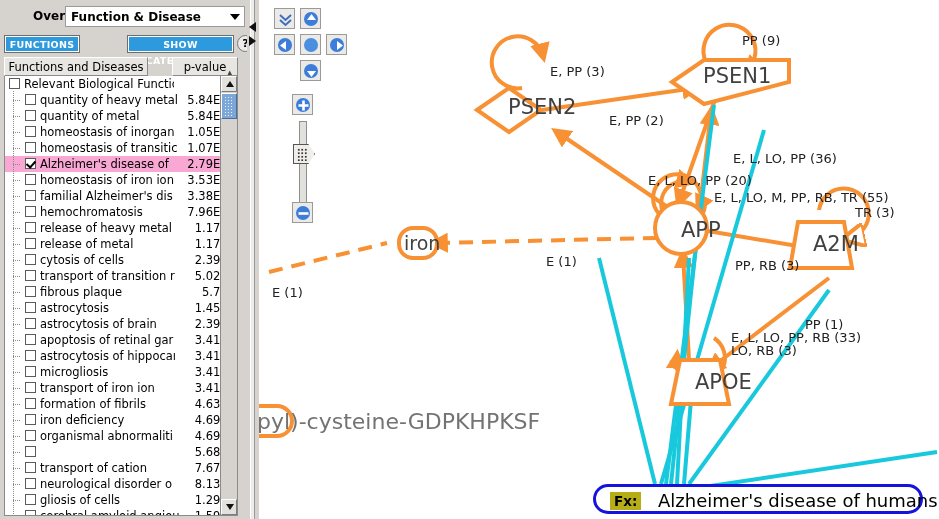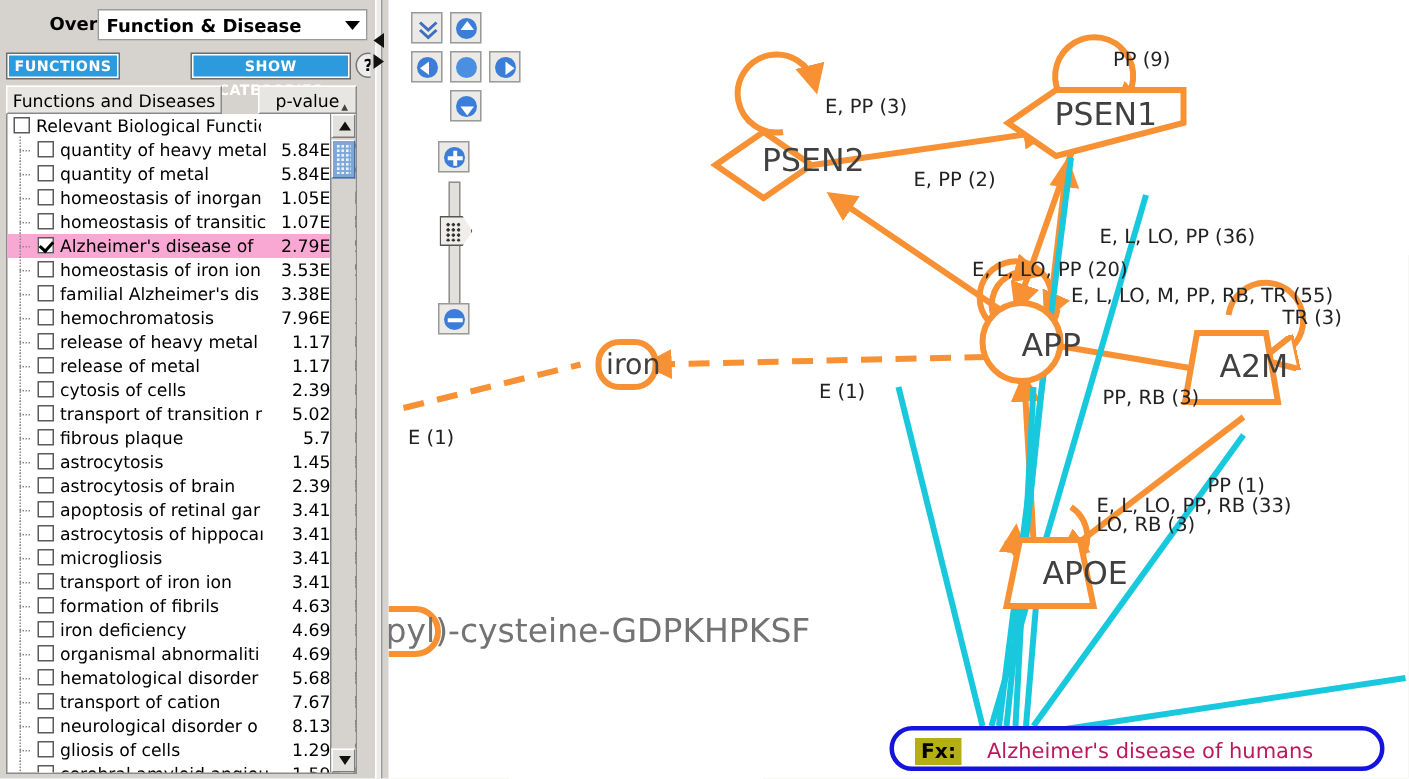--- a/index.html
+++ b/index.html
@@ -184,21 +184,21 @@
   
   #fx-node{
     position:absolute;left:334px;top:484px;width:330px;height:30px;
     border:3px solid #1414dc;border-radius:15px;background:#ffffff;box-sizing:border-box;
   }
   #fx-badge{
     position:absolute;left:14px;top:5px;height:18px;background:#b5ae17;
     color:#000;font-size:13.5px;font-weight:bold;line-height:18px;padding:0 4px;
   }
   #fx-text{
-    position:absolute;left:62px;top:5px;font-size:14px;color:#be185d;line-height:18px;white-space:nowrap;
+    position:absolute;left:62px;top:5px;font-size:18px;color:#000000;line-height:18px;white-space:nowrap;
   }
 </style>
 </head>
 <body>
 
 <div id="app">
 
   <div id="left-panel">
 
     <div class="overlay-row">
@@ -355,21 +355,20 @@
           </div>
           <div class="row child">
             <div class="tree"></div>
             <div class="cb"></div>
             <div class="lbl">organismal abnormaliti</div>
             <div class="pv">4.69E-8</div>
           </div>
           <div class="row child">
             <div class="tree"></div>
             <div class="cb"></div>
-            <div class="lbl">hematological disorder</div>
             <div class="pv">5.68E-8</div>
           </div>
           <div class="row child">
             <div class="tree"></div>
             <div class="cb"></div>
             <div class="lbl">transport of cation</div>
             <div class="pv">7.67E-8</div>
           </div>
           <div class="row child">
             <div class="tree"></div>

